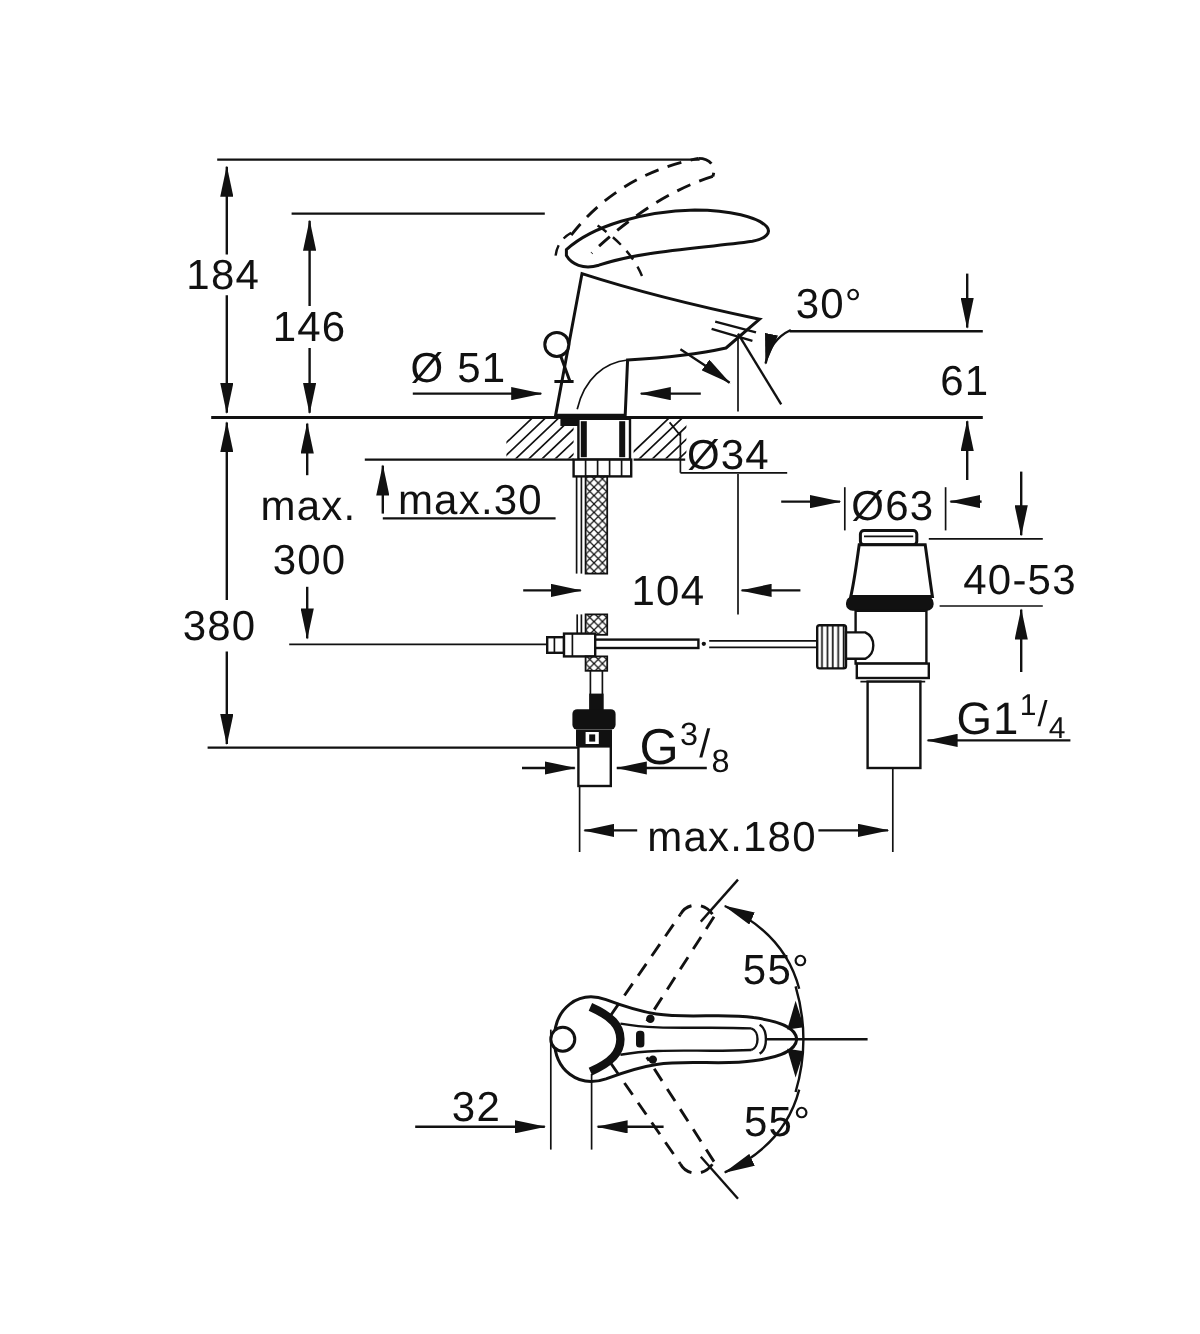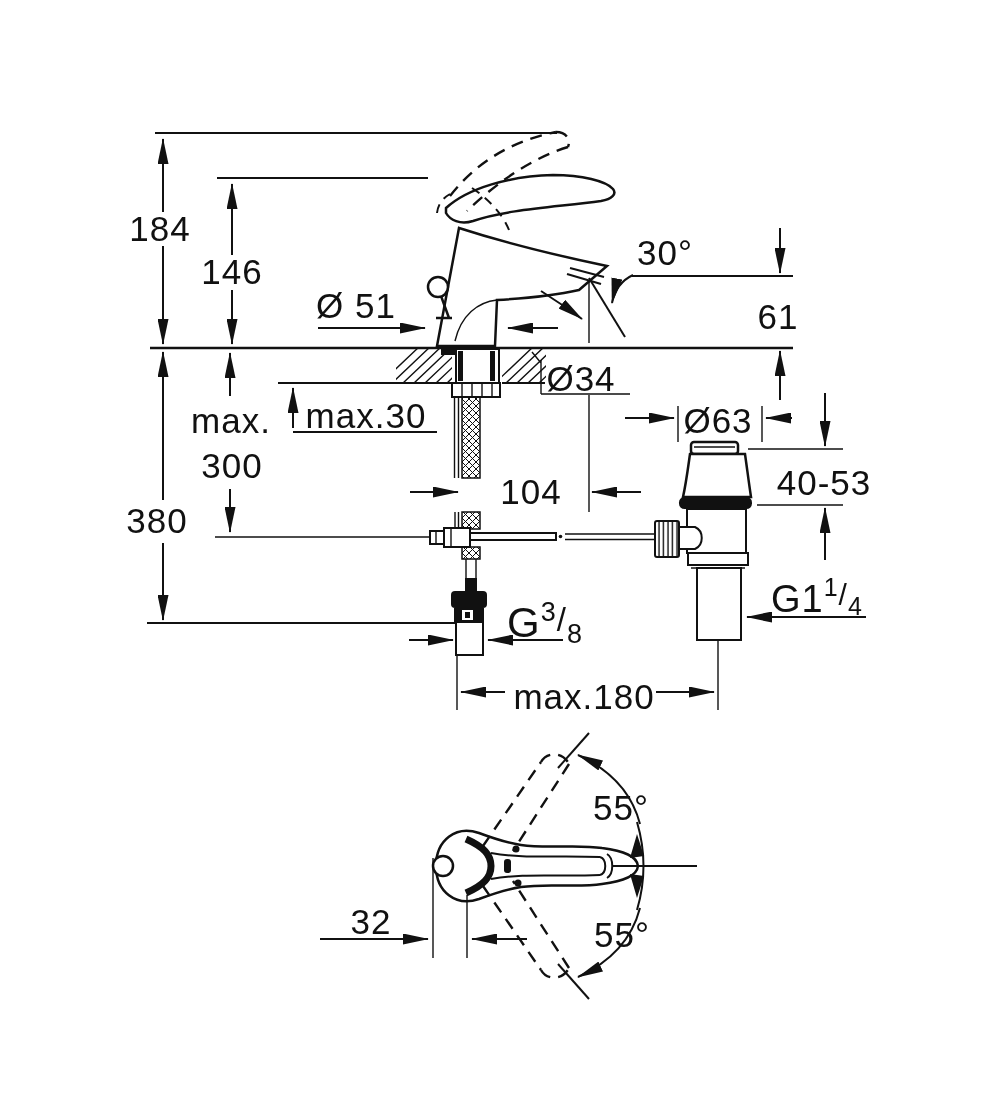--- a/index.html
+++ b/index.html
@@ -1,16 +1,16 @@
 <!DOCTYPE html>
 <html><head>
 <meta charset="utf-8">
 <style>
   html,body{margin:0;padding:0;background:#fff;}
-  .stage{width:872px;height:1112px;background:#ffffff;position:relative;font-family:"Liberation Sans",sans-serif;}
+  .stage{width:872px;height:1112px;background:#ffffff;position:relative;font-family:"Liberation Sans",sans-serif;padding-left:26px;}
   svg{display:block;}
   text{fill:#111;font-family:"Liberation Sans",sans-serif;letter-spacing:1px;}
   .dim{font-size:35px;}
   .ln{stroke:#111;stroke-width:2;fill:none;}
   .ln25{stroke:#111;stroke-width:2.5;fill:none;}
   .thin{stroke:#111;stroke-width:1.4;fill:none;}
   .whitefill{fill:#fff;stroke:#111;stroke-width:2.5;}
   .whitefill2{fill:#fff;stroke:#111;stroke-width:2;}
   .blackfill{fill:#111;stroke:none;}
   .dash{stroke:#111;stroke-width:2.4;fill:none;stroke-dasharray:12 8;}

